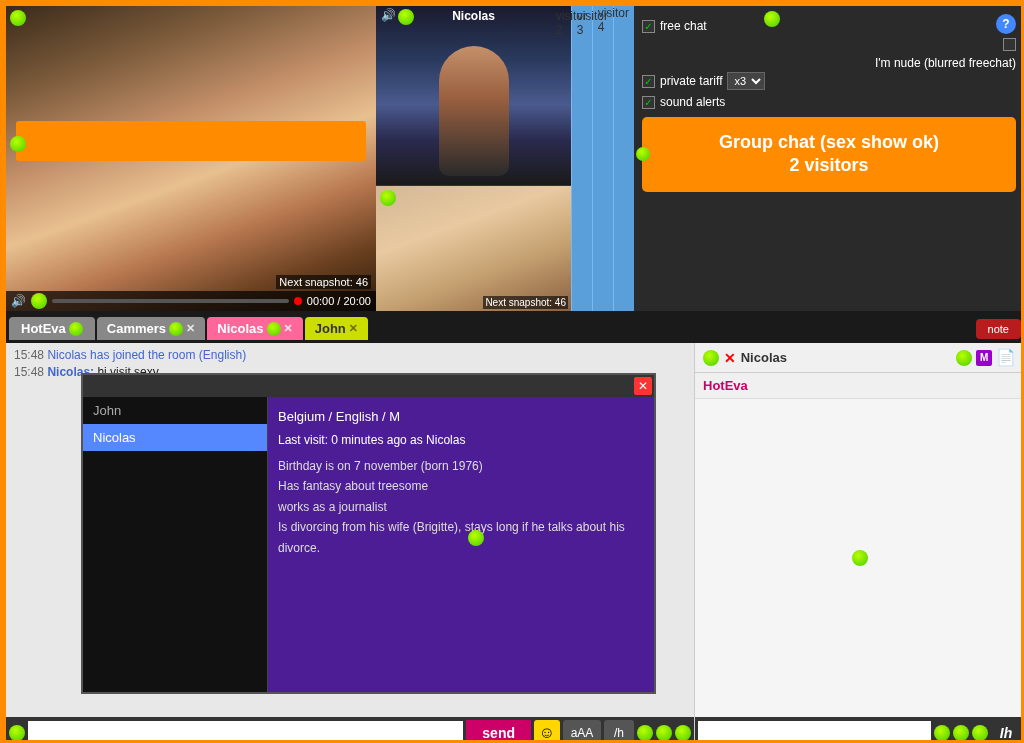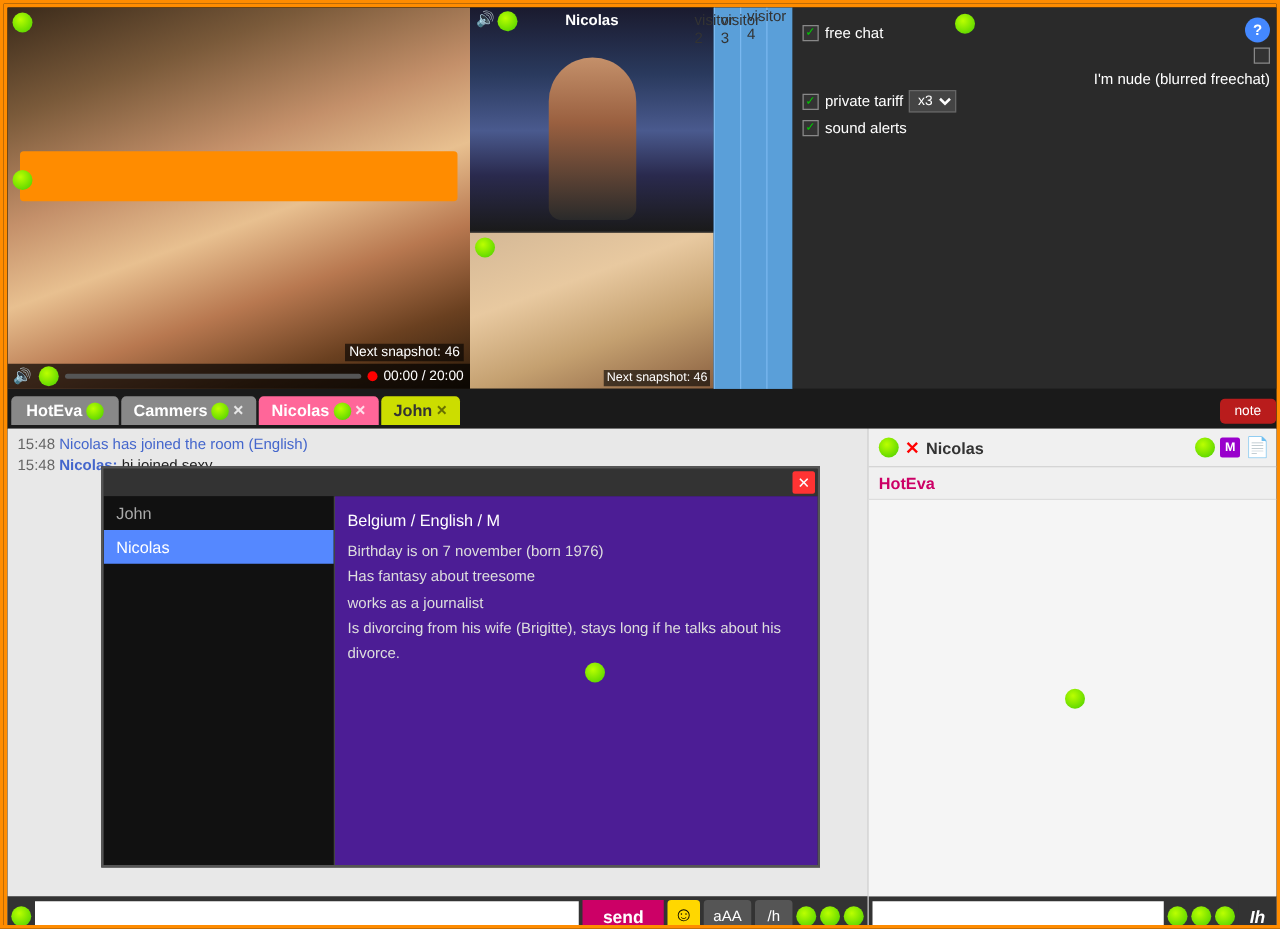--- a/index.html
+++ b/index.html
@@ -103,20 +103,24 @@
           </select>
         </div>
         <div style="display:flex;align-items:center;gap:5px;color:white;margin-bottom:8px;">
           <div style="width:13px;height:13px;border:1px solid #888;background:#333;display:flex;align-items:center;justify-content:center;flex-shrink:0;">
             <span style="color:#00cc00;font-size:10px;">✓</span>
           </div>
           <span style="color:white;font-size:12px;">sound alerts</span>
         </div>
       </div>
 
+      <div style="position:relative;">
+        <div style="width:14px;height:14px;background:radial-gradient(circle at 40% 35%,#bbff00,#44cc00);border-radius:50%;position:absolute;left:-6px;top:50%;transform:translateY(-50%);"></div>
+        <div style="background:#FF8C00;color:white;text-align:center;padding:14px 10px;border-radius:5px;font-size:18px;font-weight:bold;line-height:1.3;cursor:pointer;">Group chat (sex show ok)<br>2 visitors</div>
+      </div>
     </div>
   </div>
 
   <div style="display:flex;background:#1a1a1a;align-items:center;padding:3px 3px 0;gap:2px;height:32px;">
 
     <div style="background:#888;color:white;padding:4px 12px;border-radius:4px 4px 0 0;cursor:pointer;font-size:13px;font-weight:bold;display:flex;align-items:center;gap:3px;">
       <span>HotEva</span>
       <div style="width:14px;height:14px;background:radial-gradient(circle at 40% 35%,#bbff00,#44cc00);border-radius:50%;"></div>
     </div>
 
@@ -145,39 +149,40 @@
     <div style="flex:1;display:flex;flex-direction:column;position:relative;background:#e8e8e8;">
 
       <div style="flex:1;padding:5px 8px;background:#e8e8e8;overflow:hidden;">
         <div style="margin-bottom:3px;font-size:12px;">
           <span style="color:#666;">15:48 </span>
           <span style="color:#4466cc;">Nicolas has joined the room (English)</span>
         </div>
         <div style="margin-bottom:3px;font-size:12px;">
           <span style="color:#666;">15:48 </span>
           <span style="color:#4466cc;font-weight:bold;">Nicolas: </span>
-          <span style="color:#222;">hi joined sexy</span>
+          <span style="color:#222;">hi visit sexy</span>
         </div>
       </div>
 
       <div style="position:absolute;top:30px;left:75px;width:575px;background:#222;border:2px solid #555;z-index:100;">
 
         <div style="display:flex;justify-content:flex-end;background:#333;padding:2px;">
           <div style="width:18px;height:18px;background:#ff3333;color:white;display:flex;align-items:center;justify-content:center;font-size:12px;cursor:pointer;border-radius:2px;">✕</div>
         </div>
 
         <div style="display:flex;height:295px;">
 
           <div style="width:185px;background:#111;border-right:1px solid #444;overflow:hidden;">
             <div style="padding:6px 10px;color:#aaa;cursor:pointer;font-size:13px;">John</div>
             <div style="padding:6px 10px;background:#5588ff;color:white;cursor:pointer;font-size:13px;">Nicolas</div>
           </div>
 
           <div style="flex:1;background:#4c1d95;color:white;padding:10px;font-size:12px;line-height:1.6;">
             <div style="color:white;font-size:13px;margin-bottom:3px;">Belgium / English / M</div>
+            <div style="color:white;font-size:12px;margin-bottom:6px;">Last visit: 0 minutes ago as Nicolas</div>
             <div style="color:#ddd;font-size:12px;line-height:1.7;">Birthday is on 7 november (born 1976)<br>Has fantasy about treesome<br>works as a journalist<br>Is divorcing from his wife (Brigitte), stays long if he talks about his divorce.</div>
 
             <div style="position:absolute;top:155px;left:385px;width:16px;height:16px;background:radial-gradient(circle at 40% 35%,#bbff00,#44cc00);border-radius:50%;"></div>
           </div>
         </div>
       </div>
 
       <div style="display:flex;align-items:center;background:#333;padding:3px;gap:3px;height:32px;">
 
         <div style="width:16px;height:16px;background:radial-gradient(circle at 40% 35%,#bbff00,#44cc00);border-radius:50%;flex-shrink:0;"></div>

